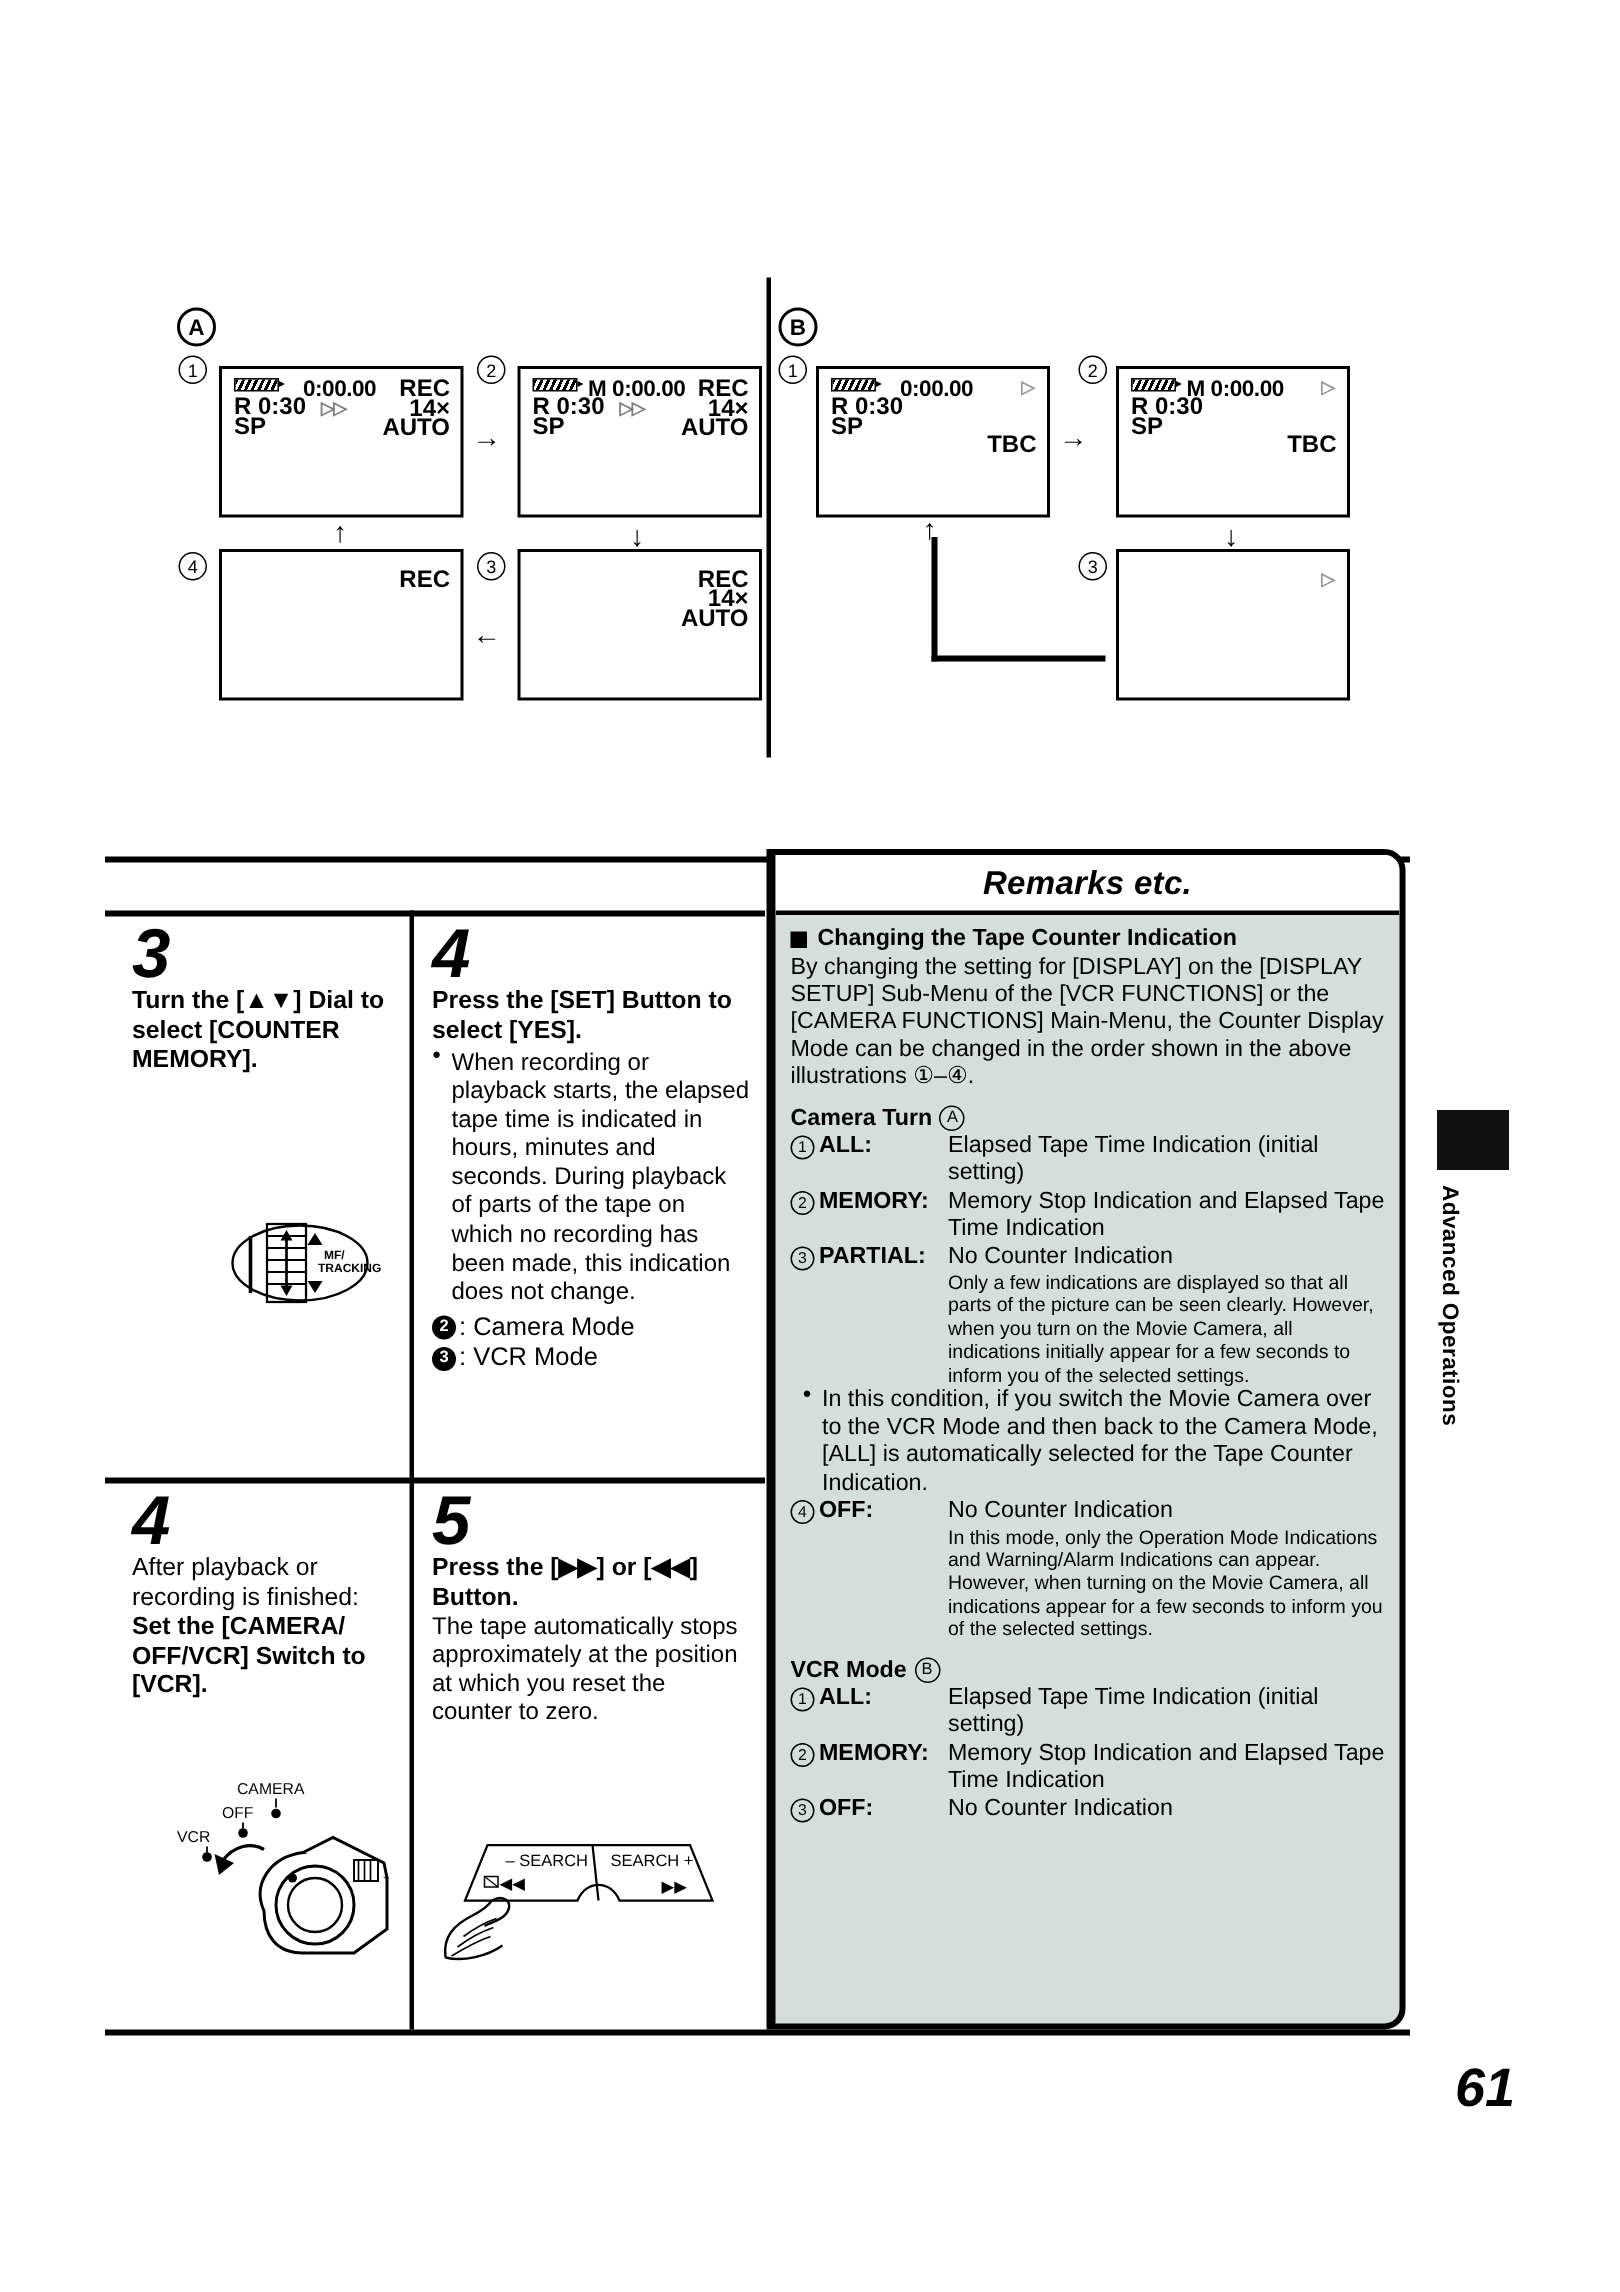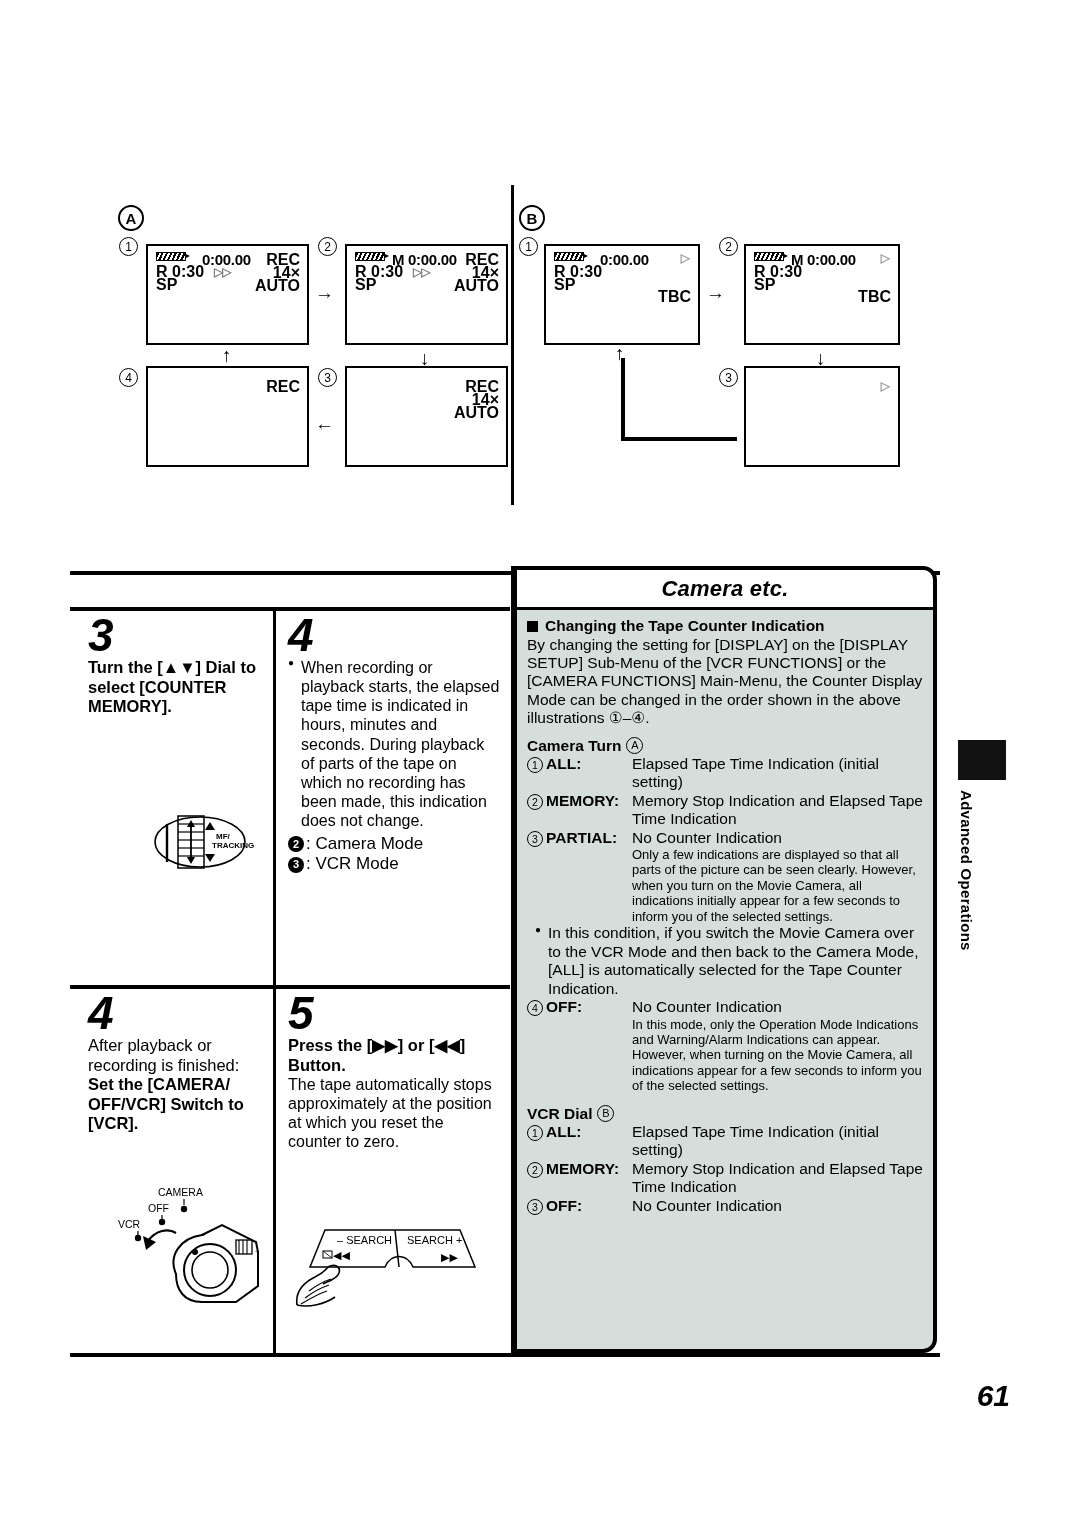--- a/index.html
+++ b/index.html
@@ -154,21 +154,21 @@
     margin-top:10px;
     writing-mode:vertical-rl;
     font-size:15px; font-weight:bold;
     letter-spacing:0.3px;
     white-space:nowrap;
   }
 
   
   #page-no{
     position:absolute; right:70px; bottom:115px;
-    font-size:30px; font-weight:bold; font-style:italic;
+    font-size:36px; font-weight:bold; font-style:italic;
   }
 
   
   svg { display:block; }
 </style>
 </head>
 <body>
 
 <div id="diagram-area">
 
@@ -286,20 +286,21 @@
     <polygon points="51,58 47,51 55,51" fill="#000"></polygon>
     <polygon points="70,16 65,24 75,24" fill="#000"></polygon>
     <polygon points="70,56 65,48 75,48" fill="#000"></polygon>
     <text x="76" y="33" font-family="Liberation Sans, sans-serif" font-size="8" font-weight="bold">MF/</text>
     <text x="72" y="42" font-family="Liberation Sans, sans-serif" font-size="8" font-weight="bold">TRACKING</text>
   </svg>
 </div>
 
 <div class="step-col" style="left:288px; top:615px; width:212px;">
   <div class="step-num">4</div>
+  <div class="step-head">Press the [SET] Button to select [YES].</div>
   <div class="step-body bullet-li" style="margin-top:2px;">When recording or playback starts, the elapsed tape time is indicated in hours, minutes and seconds. During playback of parts of the tape on which no recording has been made, this indication does not change.</div>
   <div class="modeline" style="margin-top:4px;">
     <span class="numdot">2</span>
     <span>: Camera Mode</span>
   </div>
   <div class="modeline">
     <span class="numdot">3</span>
     <span>: VCR Mode</span>
   </div>
 </div>
@@ -355,21 +356,21 @@
     <path d="M33 62 C40 58 46 62 44 68 C42 74 34 76 28 79" fill="none" stroke="#000" stroke-width="1.6"></path>
     <path d="M14 86 C22 80 30 76 36 74" fill="none" stroke="#000" stroke-width="1.2"></path>
     <path d="M10 93 C18 87 28 82 34 80" fill="none" stroke="#000" stroke-width="1.2"></path>
     <path d="M6 99 C16 93 26 88 32 86" fill="none" stroke="#000" stroke-width="1.2"></path>
     <path d="M2 100 C14 103 30 99 40 92" fill="none" stroke="#000" stroke-width="1.6"></path>
   </svg>
 </div>
 
 <div id="remarks">
   <div id="remarks-header">
-    <div id="remarks-title">Camera etc.</div>
+    <div id="remarks-title">Remarks etc.</div>
   </div>
   <div id="remarks-body">
 
     <div class="rm-head">
       <span class="sqbullet"></span>
       <span>Changing the Tape Counter Indication</span>
     </div>
     <div class="rm-p">By changing the setting for [DISPLAY] on the [DISPLAY SETUP] Sub-Menu of the [VCR FUNCTIONS] or the [CAMERA FUNCTIONS] Main-Menu, the Counter Display Mode can be changed in the order shown in the above illustrations ①–④.</div>
 
     <div class="rm-sec">
@@ -396,21 +397,21 @@
     <div class="rm-bullet">In this condition, if you switch the Movie Camera over to the VCR Mode and then back to the Camera Mode, [ALL] is automatically selected for the Tape Counter Indication.</div>
 
     <div class="rm-row">
       <span class="rn"><span class="circ">4</span></span>
       <span class="lb">OFF:</span>
       <span class="tx">No Counter Indication</span>
     </div>
     <div class="rm-cont">In this mode, only the Operation Mode Indications and Warning/Alarm Indications can appear. However, when turning on the Movie Camera, all indications appear for a few seconds to inform you of the selected settings.</div>
 
     <div class="rm-sec" style="margin-top:11px;">
-      <span>VCR Dial</span>
+      <span>VCR Mode</span>
       <span class="circA">B</span>
     </div>
 
     <div class="rm-row">
       <span class="rn"><span class="circ">1</span></span>
       <span class="lb">ALL:</span>
       <span class="tx">Elapsed Tape Time Indication (initial setting)</span>
     </div>
     <div class="rm-row">
       <span class="rn"><span class="circ">2</span></span>

